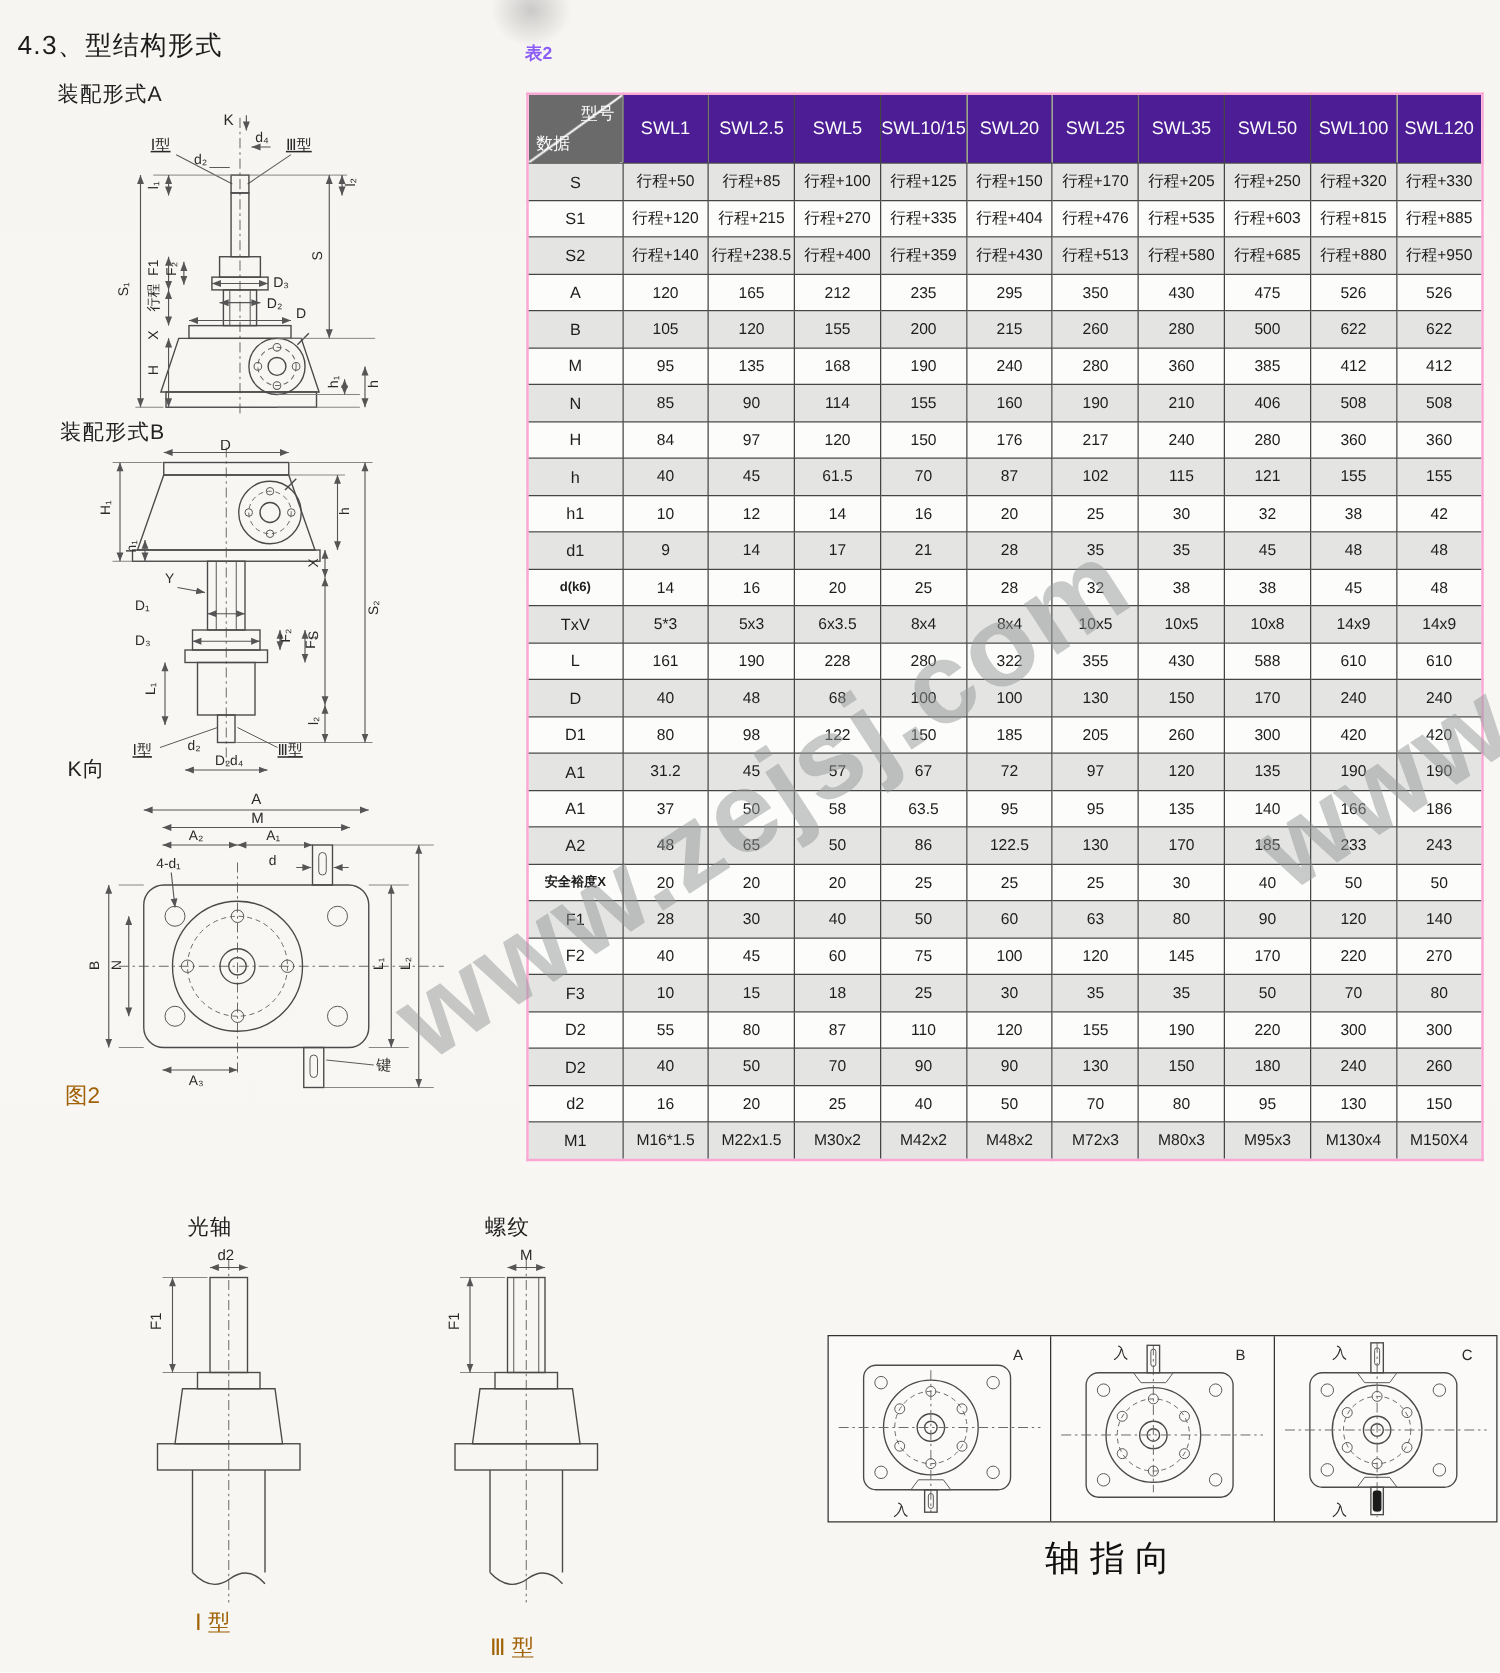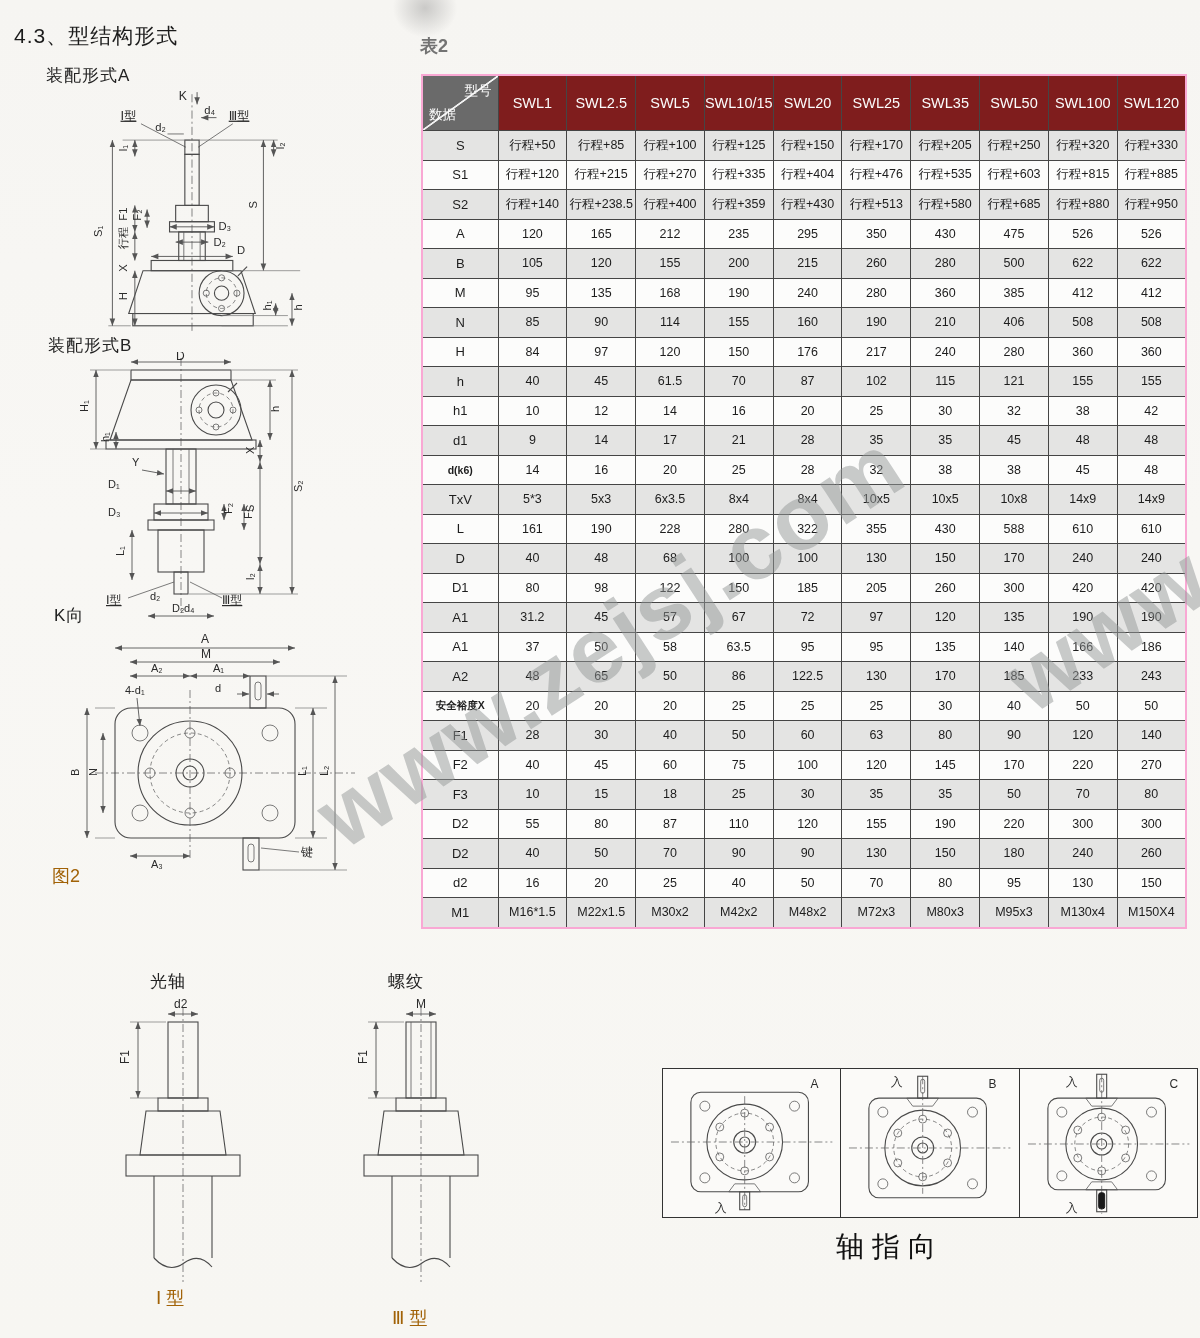--- a/index.html
+++ b/index.html
@@ -9,25 +9,25 @@
   .page{position:absolute;inset:0;}
   .abs{position:absolute;}
   .smudge{position:absolute;left:390px;top:0;width:70px;height:40px;
           background:radial-gradient(ellipse at 50% 20%,rgba(120,120,120,.35),rgba(120,120,120,0) 65%);}
   .section-title{left:14px;top:22px;font-size:21px;color:#1b1b1b;letter-spacing:1px;}
   .fig-title{font-size:17px;color:#222;letter-spacing:1px;}
   .cap{font-size:18px;color:#a16207;}
   .bold{font-weight:normal;}
 
   
-  .tbl-caption{left:420px;top:34px;font-size:18px;font-weight:bold;color:#737373;}
+  .tbl-caption{left:420px;top:34px;font-size:14px;font-weight:bold;color:#8b5cf6;}
   table{position:absolute;left:421px;top:74px;width:764px;border-collapse:collapse;table-layout:fixed;
         border:2px solid #f9a8d4;background:#fff;}
   th,td{border:1px solid #454545;text-align:center;padding:0;overflow:hidden;white-space:nowrap;}
-  thead th{background:#7f1d1d;color:#fbfbfb;font-size:14.5px;font-weight:normal;height:54px;}
+  thead th{background:#4c1d95;color:#fbfbfb;font-size:14.5px;font-weight:normal;height:54px;}
   tbody td{height:28.5px;font-size:12.5px;color:#1d1d1d;}
   tbody tr:nth-child(odd) td{background:#e4e4e3;}
   tbody tr:nth-child(even) td{background:#fcfcfb;}
   td.rl{font-size:13px;}
   td.rl.sm{font-size:10.5px;font-weight:bold;}
   th.corner{position:relative;
      background-image:linear-gradient(to bottom right,rgba(0,0,0,0) 48.6%,#f2f2f2 49.4%,#f2f2f2 50.6%,rgba(0,0,0,0) 51.4%);
      background-color:#6a6a6a;}
   th.corner span{position:absolute;font-size:13.5px;}
   th.corner .c-top{top:6px;right:6px;}

